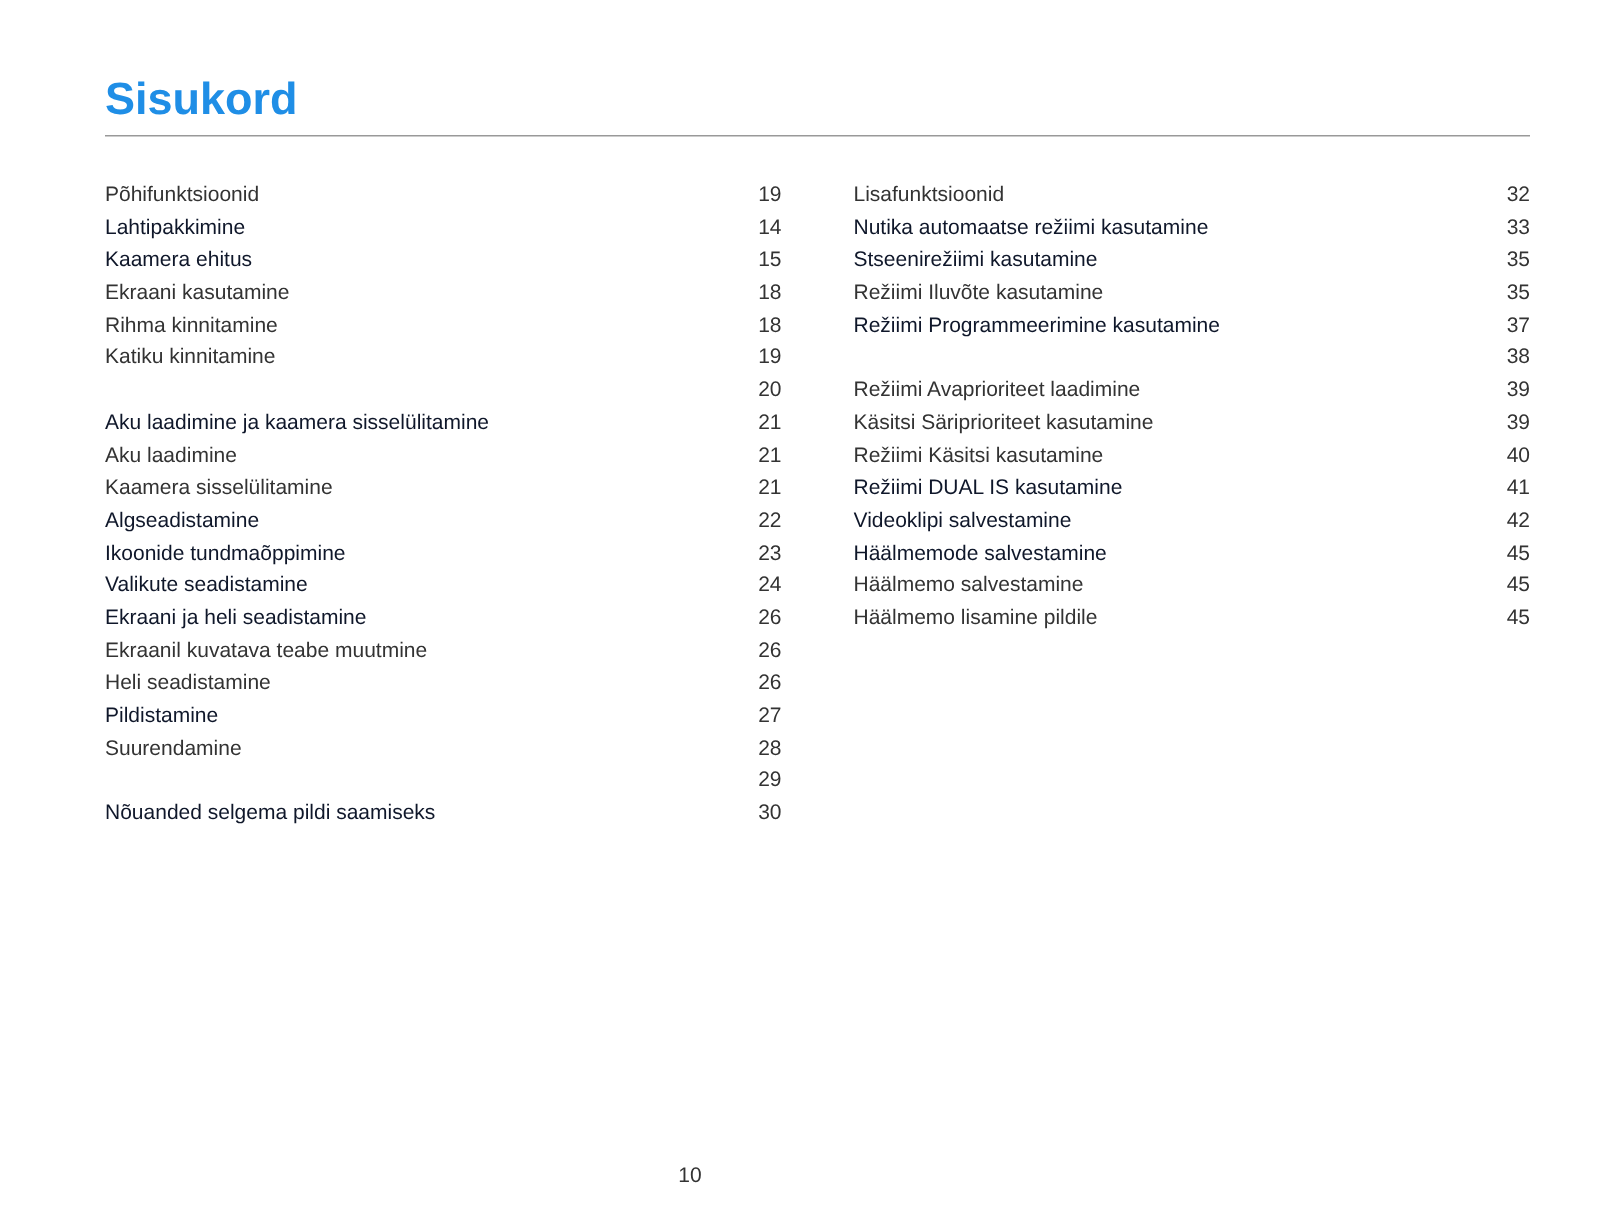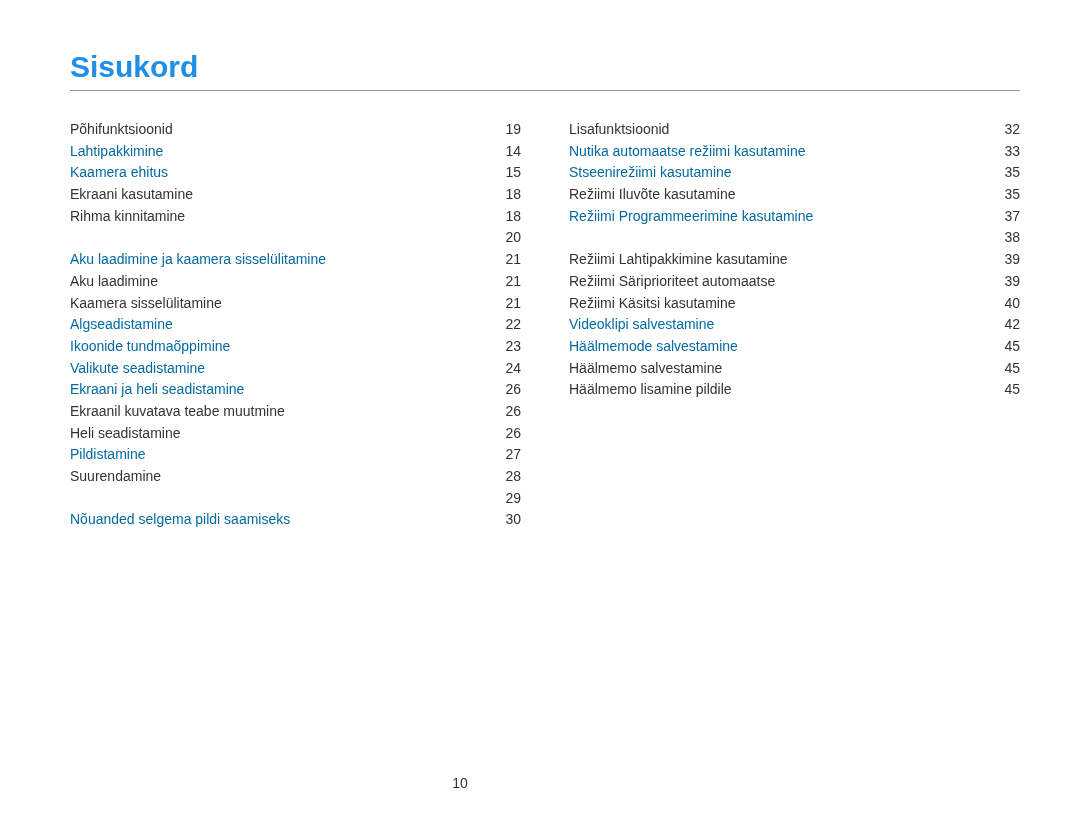--- a/index.html
+++ b/index.html
@@ -59,21 +59,21 @@
     left: 0;
     bottom: 1px;
     font-size: 13px;
     letter-spacing: 1px;
     color: #666;
   }
   .toc-page {
     flex: 0 0 auto;
   }
   .link {
-    color: #0369a1;
+    color: #0f172a;
   }
   .plain {
     color: #333;
   }
   .page-number {
     position: absolute;
     bottom: 24px;
     width: 920px;
     text-align: center;
     font-size: 14px;
@@ -108,20 +108,25 @@
           <span class="toc-label plain">Ekraani kasutamine</span>
           <span class="dots"></span>
           <span class="toc-page plain">18</span>
         </div>
         <div class="toc-row">
           <span class="toc-label plain">Rihma kinnitamine</span>
           <span class="dots"></span>
           <span class="toc-page plain">18</span>
         </div>
         <div class="toc-row">
+          <span class="toc-label plain">Katiku kinnitamine</span>
+          <span class="dots"></span>
+          <span class="toc-page plain">19</span>
+        </div>
+        <div class="toc-row">
           <span class="dots"></span>
           <span class="toc-page plain">20</span>
         </div>
         <div class="toc-row">
           <span class="toc-label link">Aku laadimine ja kaamera sisselülitamine</span>
           <span class="dots"></span>
           <span class="toc-page plain">21</span>
         </div>
         <div class="toc-row">
           <span class="toc-label plain">Aku laadimine</span>
@@ -207,33 +212,38 @@
         <div class="toc-row">
           <span class="toc-label link">Režiimi Programmeerimine kasutamine</span>
           <span class="dots"></span>
           <span class="toc-page plain">37</span>
         </div>
         <div class="toc-row">
           <span class="dots"></span>
           <span class="toc-page plain">38</span>
         </div>
         <div class="toc-row">
-          <span class="toc-label plain">Režiimi Lahtipakkimine kasutamine</span>
+          <span class="toc-label plain">Režiimi Avaprioriteet laadimine</span>
           <span class="dots"></span>
           <span class="toc-page plain">39</span>
         </div>
         <div class="toc-row">
-          <span class="toc-label plain">Režiimi Säriprioriteet automaatse</span>
+          <span class="toc-label plain">Käsitsi Säriprioriteet kasutamine</span>
           <span class="dots"></span>
           <span class="toc-page plain">39</span>
         </div>
         <div class="toc-row">
           <span class="toc-label plain">Režiimi Käsitsi kasutamine</span>
           <span class="dots"></span>
           <span class="toc-page plain">40</span>
+        </div>
+        <div class="toc-row">
+          <span class="toc-label link">Režiimi DUAL IS kasutamine</span>
+          <span class="dots"></span>
+          <span class="toc-page plain">41</span>
         </div>
         <div class="toc-row">
           <span class="toc-label link">Videoklipi salvestamine</span>
           <span class="dots"></span>
           <span class="toc-page plain">42</span>
         </div>
         <div class="toc-row">
           <span class="toc-label link">Häälmemode salvestamine</span>
           <span class="dots"></span>
           <span class="toc-page plain">45</span>

